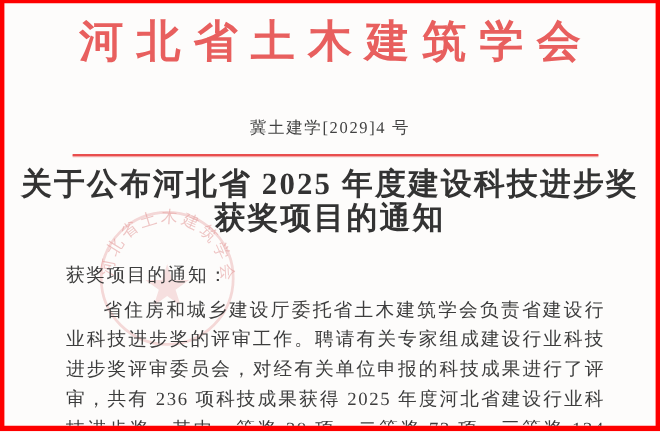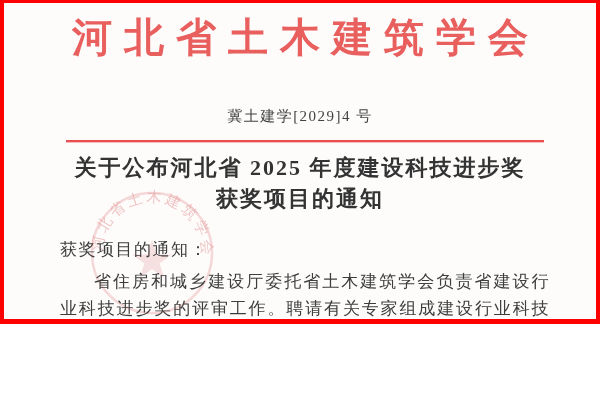--- a/index.html
+++ b/index.html
@@ -2,21 +2,21 @@
 <html><head>
 <meta charset="utf-8">
 <style>
   * { margin: 0; padding: 0; box-sizing: border-box; }
   html, body { background: #ffffff; }
   body { font-family: "Liberation Serif", "DejaVu Serif", serif; }
 
   .page {
     position: relative;
     width: 600px;
-    height: 324px;
+    height: 392px;
     background: #fdfcfb;
     border-style: solid;
     border-color: #fe0000;
     border-width: 3px 4px 5px 4px;
     overflow: hidden;
   }
 
   .org-header {
     position: absolute;
     top: 7px;
@@ -51,21 +51,21 @@
     background: #e94e4e;
     box-shadow: 0 1px 0 rgba(233,78,78,0.35);
   }
 
   .doc-title {
     position: absolute;
     top: 149px;
     left: 0;
     width: 100%;
     text-align: center;
-    font-size: 22px;
+    font-size: 28px;
     font-weight: bold;
     color: #333333;
     line-height: 31px;
     letter-spacing: 2px;
   }
 
   .seal {
     position: absolute;
     left: 83px;
     top: 185px;

